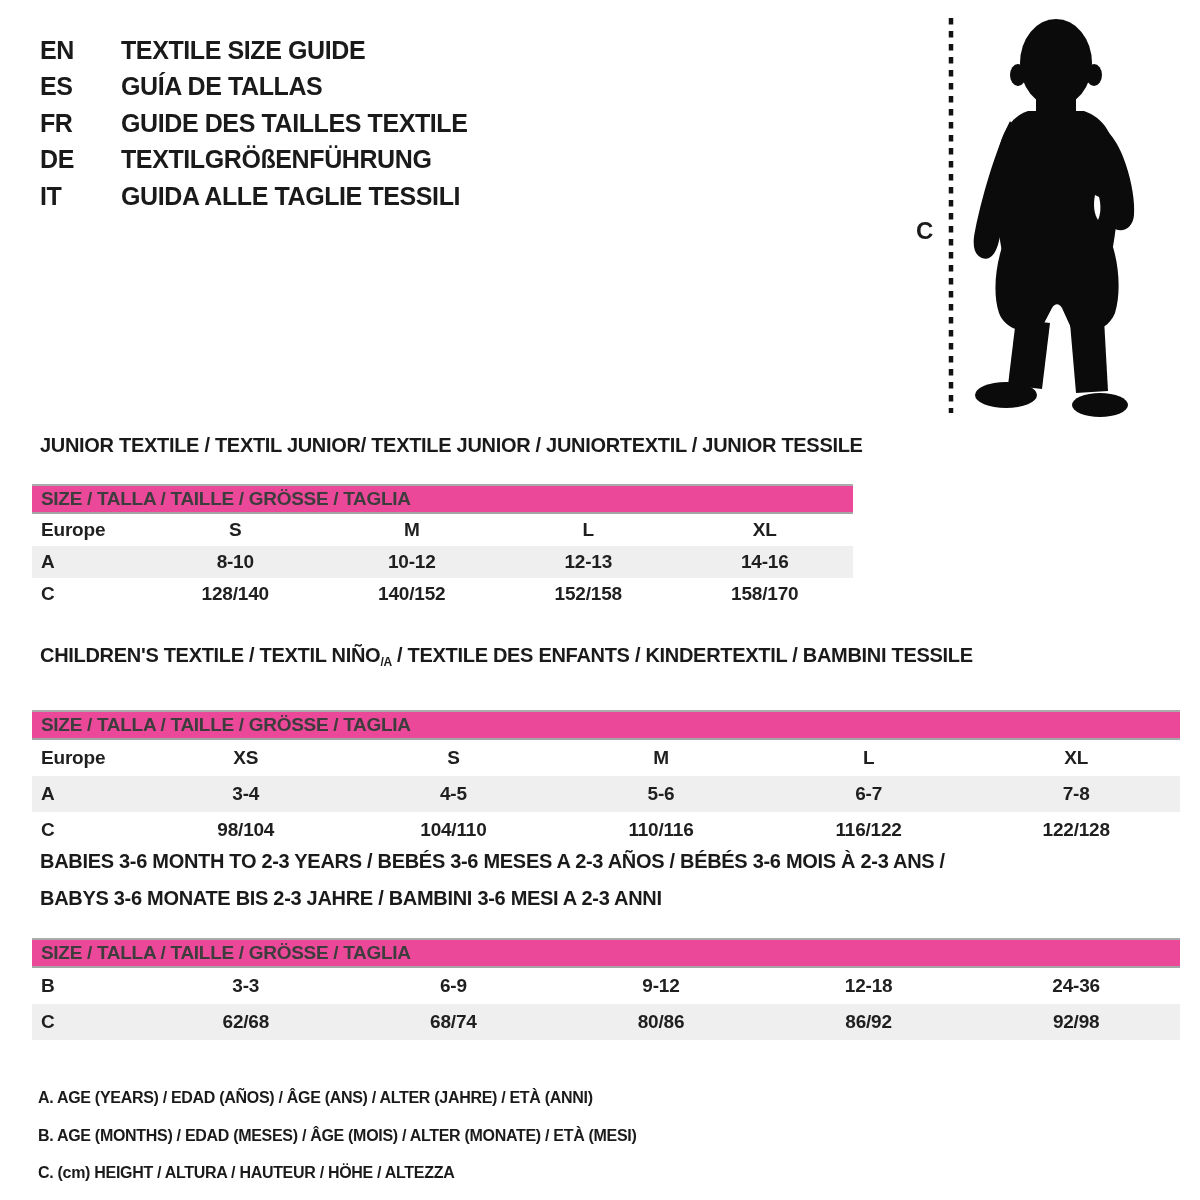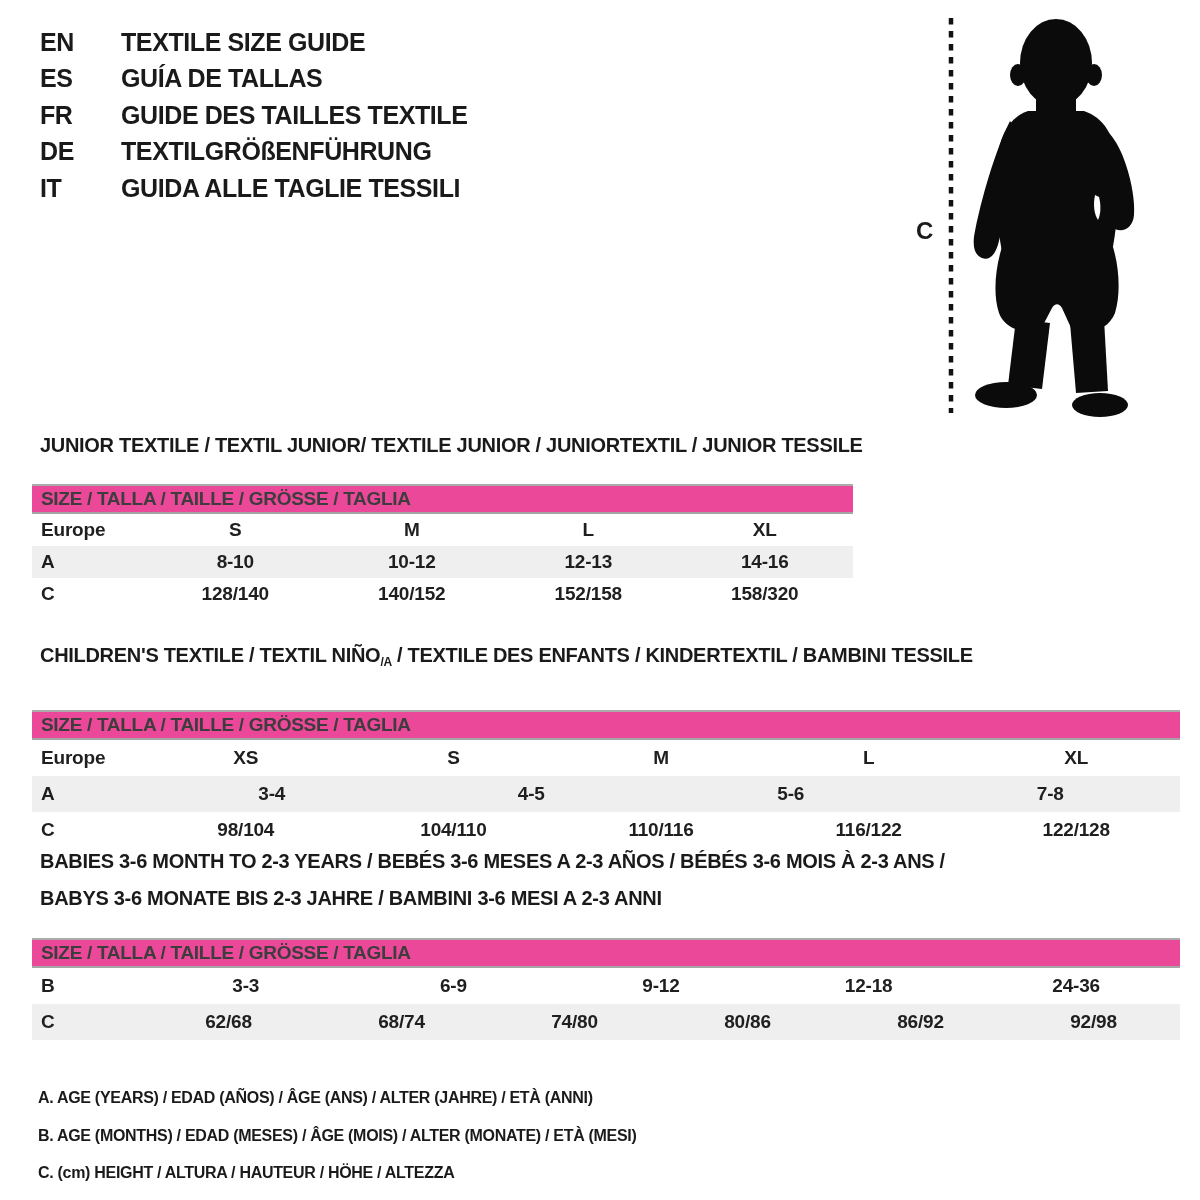--- a/index.html
+++ b/index.html
@@ -2,21 +2,21 @@
 <html><head>
 <meta charset="utf-8">
 <style>
   html,body{margin:0;padding:0;background:#ffffff;}
   .canvas{
     position:relative;width:1200px;height:1200px;background:#ffffff;
     font-family:"Liberation Sans",sans-serif;color:#1a1a1a;overflow:hidden;
   }
 
   
-  .lang-block{position:absolute;left:40px;top:24px;}
+  .lang-block{position:absolute;left:40px;top:32px;}
   .lang-row{display:flex;height:36.5px;align-items:center;font-weight:bold;font-size:25px;letter-spacing:-0.4px;white-space:nowrap;}
   .lang-code{width:81px;}
 
   
   .figure{position:absolute;left:900px;top:10px;width:280px;height:420px;}
   .c-label{position:absolute;left:16px;top:206px;height:30px;line-height:30px;font-weight:bold;font-size:24px;}
 
   
   .section-heading{position:absolute;left:40px;font-weight:bold;font-size:20px;letter-spacing:-0.3px;white-space:nowrap;}
   #junior-heading{top:434px;}
@@ -110,21 +110,21 @@
       <span class="td val">8-10</span>
       <span class="td val">10-12</span>
       <span class="td val">12-13</span>
       <span class="td val">14-16</span>
     </div>
     <div class="tr">
       <span class="td label">C</span>
       <span class="td val">128/140</span>
       <span class="td val">140/152</span>
       <span class="td val">152/158</span>
-      <span class="td val">158/320</span>
+      <span class="td val">158/170</span>
     </div>
   </div>
 
   <div class="section-heading" id="children-heading">
     <span>CHILDREN'S TEXTILE / TEXTIL NIÑO</span><span class="subsize">/A</span><span> / TEXTILE DES ENFANTS / KINDERTEXTIL / BAMBINI TESSILE</span>
   </div>
   <div class="size-table t36" id="children-table">
     <div class="size-bar">SIZE / TALLA / TAILLE / GRÖSSE / TAGLIA</div>
     <div class="tr">
       <span class="td label">Europe</span>
@@ -132,20 +132,21 @@
       <span class="td val">S</span>
       <span class="td val">M</span>
       <span class="td val">L</span>
       <span class="td val">XL</span>
     </div>
     <div class="tr alt">
       <span class="td label">A</span>
       <span class="td val">3-4</span>
       <span class="td val">4-5</span>
       <span class="td val">5-6</span>
+      <span class="td val">6-7</span>
       <span class="td val">7-8</span>
     </div>
     <div class="tr">
       <span class="td label">C</span>
       <span class="td val">98/104</span>
       <span class="td val">104/110</span>
       <span class="td val">110/116</span>
       <span class="td val">116/122</span>
       <span class="td val">122/128</span>
     </div>
@@ -162,21 +163,20 @@
       <span class="td val">3-3</span>
       <span class="td val">6-9</span>
       <span class="td val">9-12</span>
       <span class="td val">12-18</span>
       <span class="td val">24-36</span>
     </div>
     <div class="tr alt">
       <span class="td label">C</span>
       <span class="td val">62/68</span>
       <span class="td val">68/74</span>
-      <span class="td val">74/80</span>
       <span class="td val">80/86</span>
       <span class="td val">86/92</span>
       <span class="td val">92/98</span>
     </div>
   </div>
 
   <div class="legend">
     <div>A. AGE (YEARS) / EDAD (AÑOS) / ÂGE (ANS) / ALTER (JAHRE) / ETÀ (ANNI)</div>
     <div>B. AGE (MONTHS) / EDAD (MESES) / ÂGE (MOIS) / ALTER (MONATE) / ETÀ (MESI)</div>
     <div>C. (cm) HEIGHT / ALTURA / HAUTEUR / HÖHE / ALTEZZA</div>

